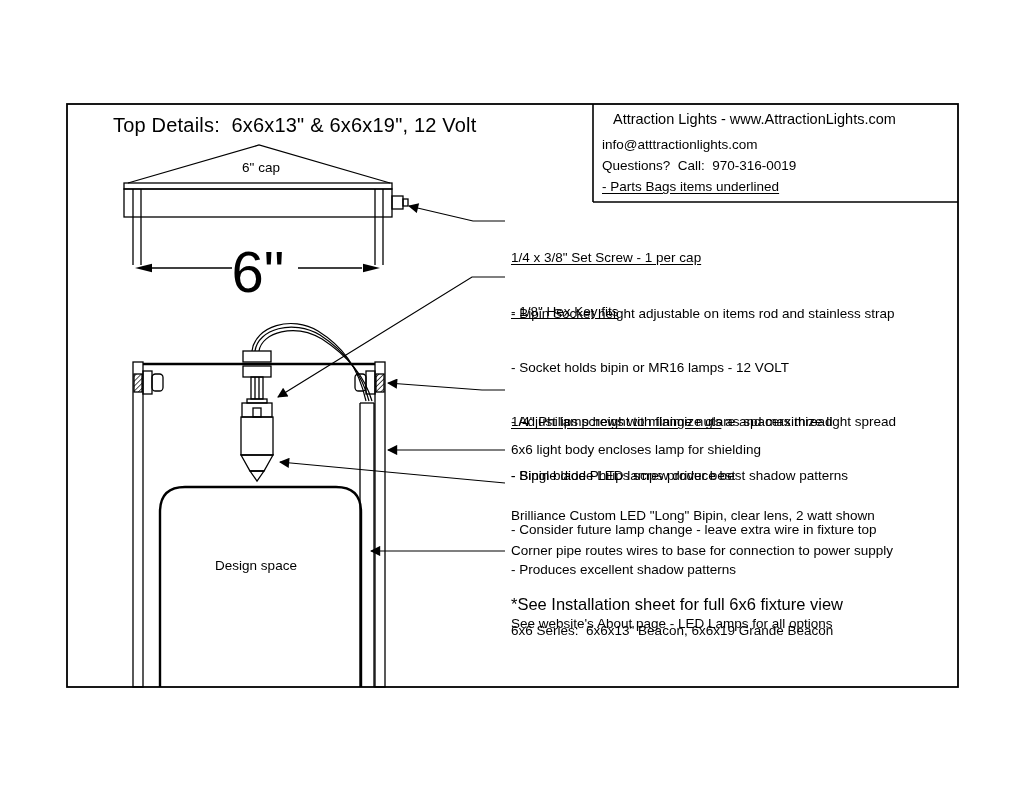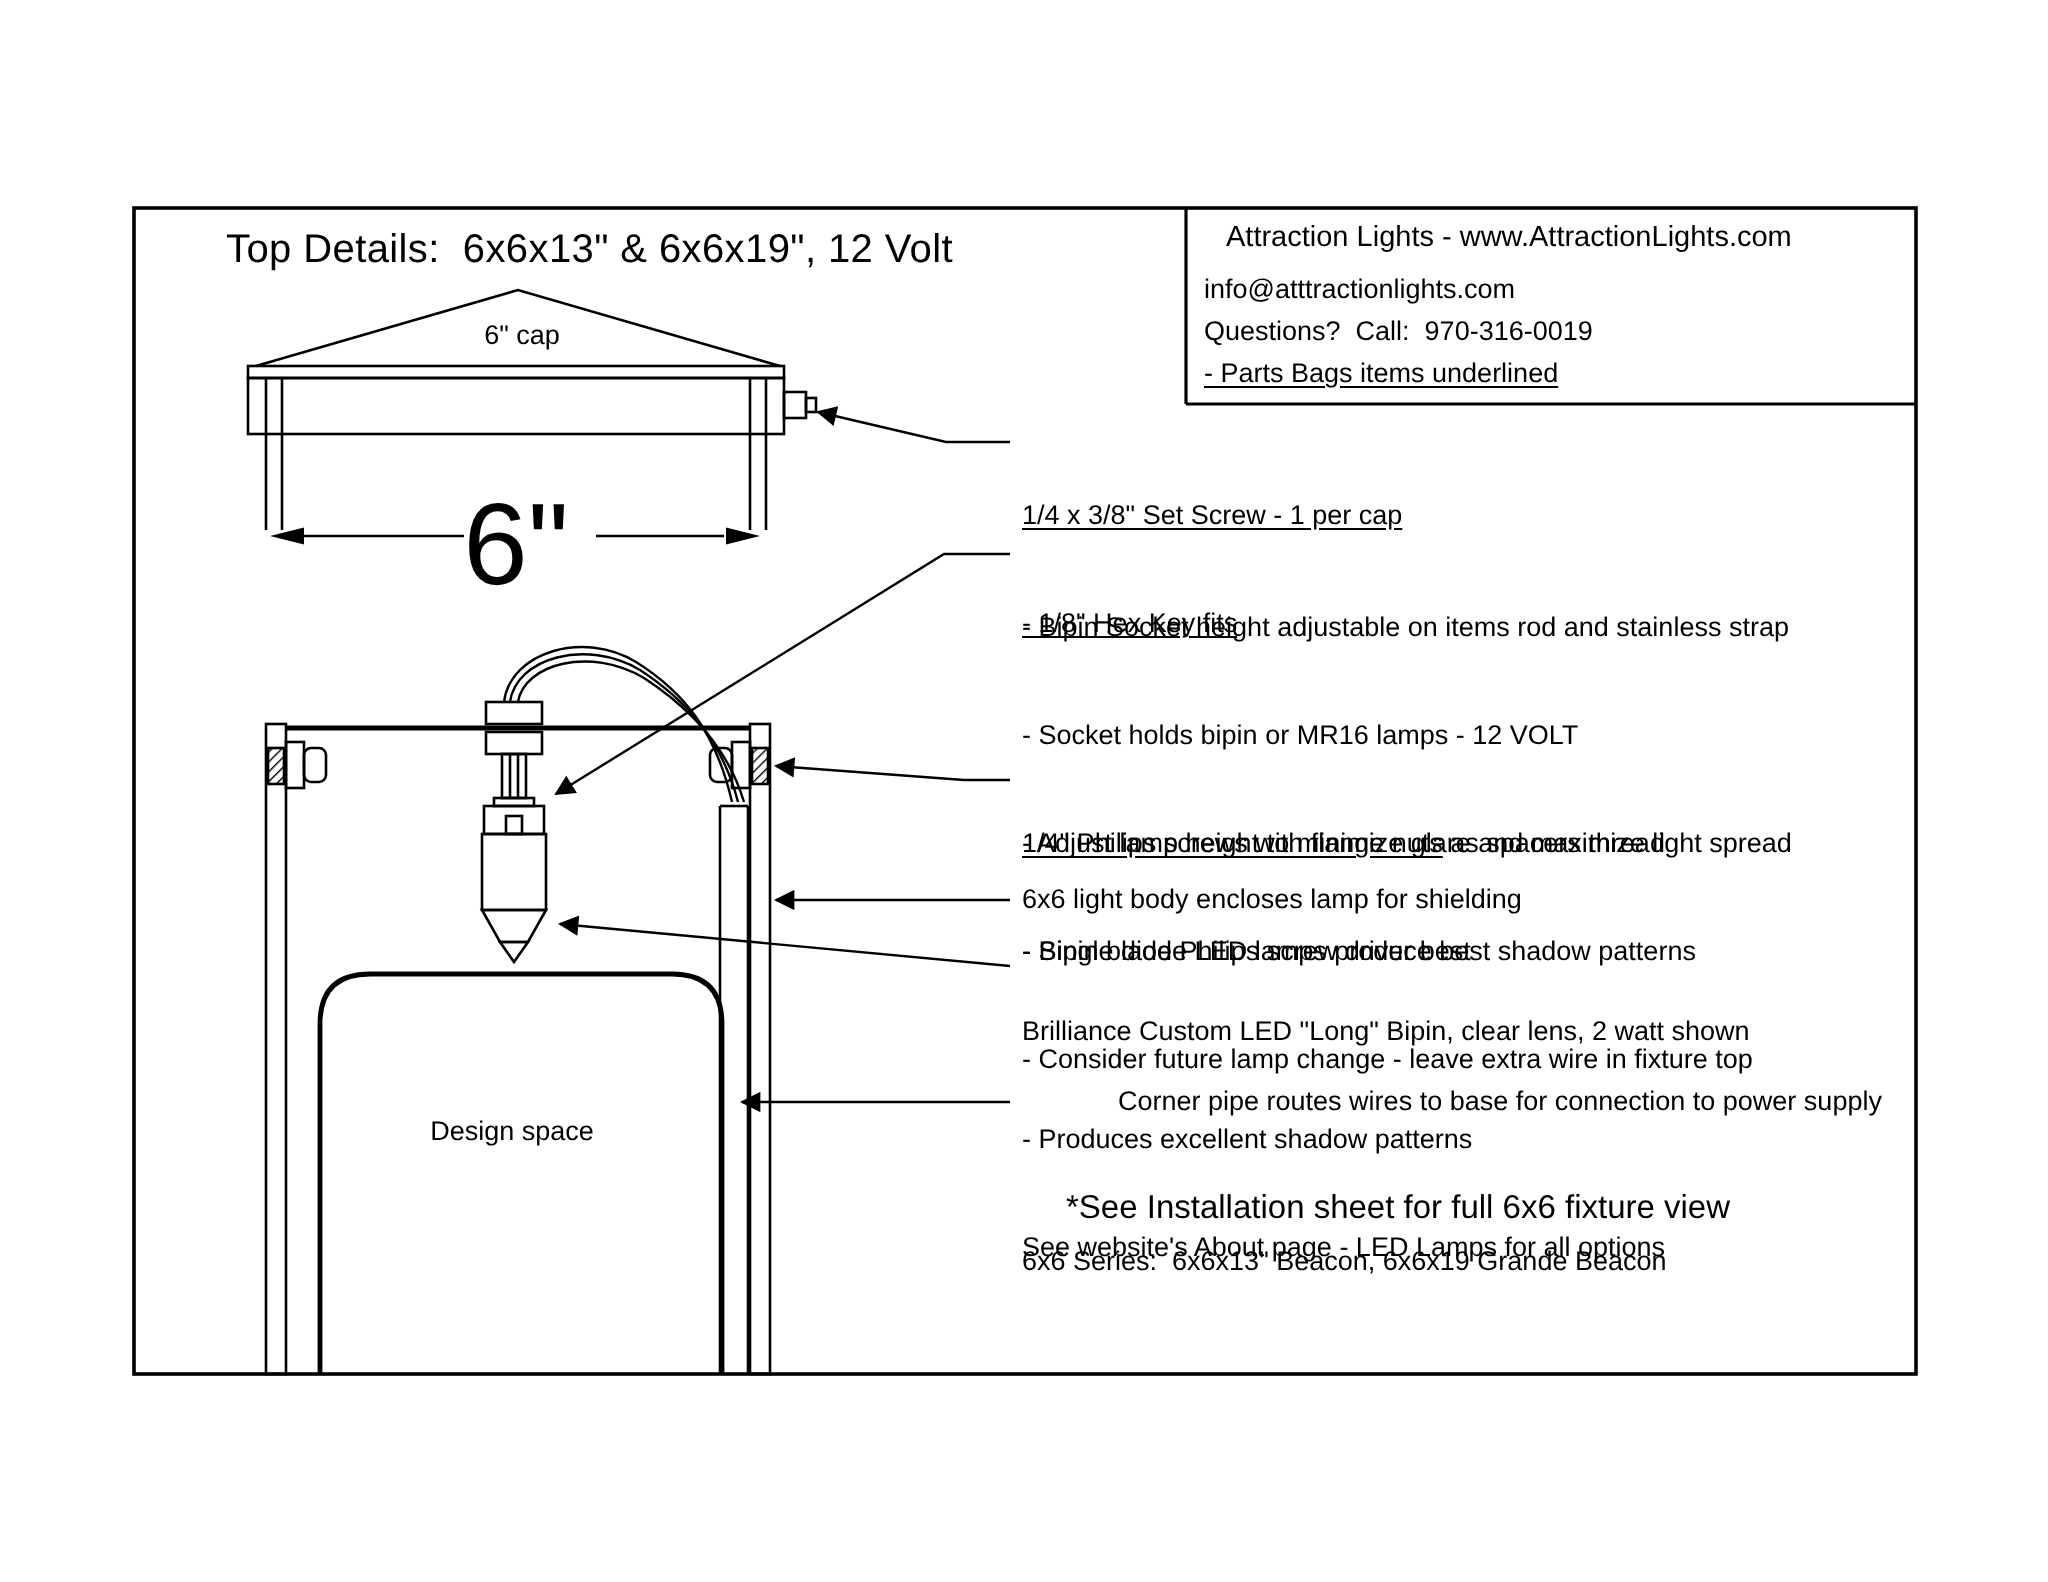--- a/index.html
+++ b/index.html
@@ -1,21 +1,21 @@
 <!DOCTYPE html>
 <html><head>
 <meta charset="utf-8">
 <style>
   html,body{margin:0;padding:0;background:#ffffff;}
   body{font-family:"Liberation Sans", sans-serif;color:#000;}
   #canvas{position:relative;width:1024px;height:791px;background:#fff;overflow:hidden;}
   .abs{position:absolute;white-space:pre;}
   .t13{font-size:13.5px;line-height:18px;}
   .t14{font-size:14.5px;line-height:18px;}
-  .t16{font-size:16.5px;line-height:20px;margin-left:22px;}
+  .t16{font-size:16.5px;line-height:20px;}
   .title{font-size:20px;line-height:26px;letter-spacing:.2px;}
   .u{text-decoration:underline;text-underline-offset:2px;}
   svg text{font-family:"Liberation Sans", sans-serif;fill:#000;}
   .annocol{left:511px;width:450px;}
 </style>
 </head>
 <body>
 
 <div id="canvas">
 
@@ -144,18 +144,18 @@
   </div>
 
   <div class="abs t13 annocol" style="top:441px;">6x6 light body encloses lamp for shielding</div>
 
   <div class="abs t13 annocol" style="top:471px;">
     <div>Brilliance Custom LED "Long" Bipin, clear lens, 2 watt shown</div>
     <div>- Produces excellent shadow patterns</div>
     <div>See website's About page - LED Lamps for all options</div>
   </div>
 
-  <div class="abs t13 annocol" style="top:542px;margin-left:48px;">Corner pipe routes wires to base for connection to power supply</div>
+  <div class="abs t13 annocol" style="top:542px;">Corner pipe routes wires to base for connection to power supply</div>
 
   <div class="abs t16 annocol" style="top:594px;">*See Installation sheet for full 6x6 fixture view</div>
   <div class="abs t13 annocol" style="top:622px;">6x6 Series:  6x6x13" Beacon, 6x6x19 Grande Beacon</div>
 
 </div>
 
 </body></html>

